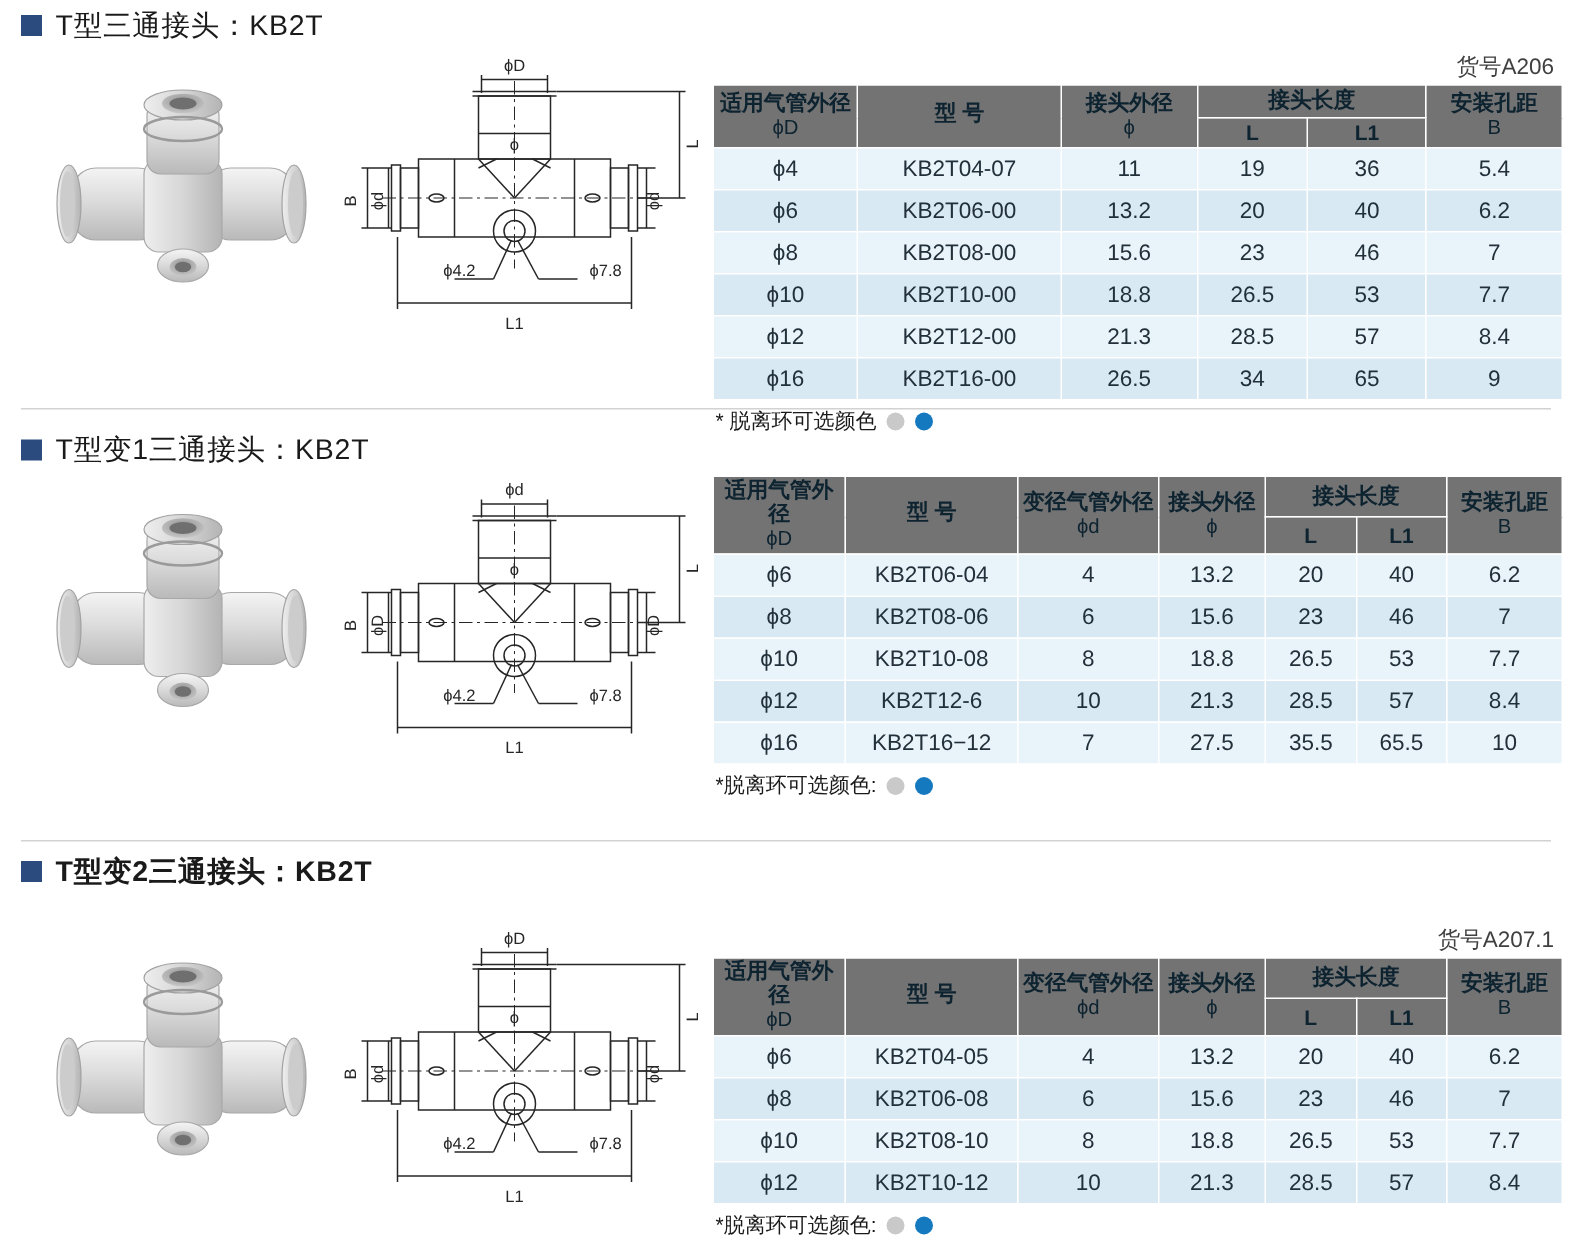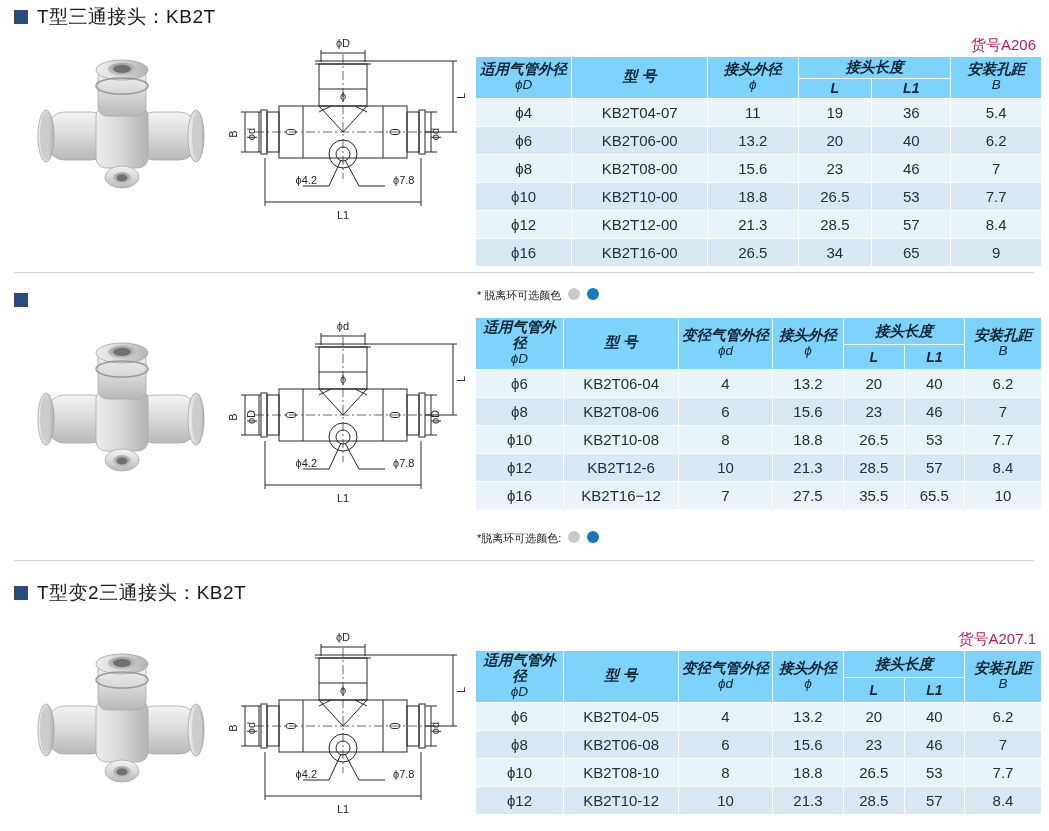--- a/index.html
+++ b/index.html
@@ -30,51 +30,50 @@
     width:1020px;height:1px;background:#d2d2d2;margin:0 auto;
   }
 
   
   .sec-body{position:relative;display:flex;align-items:flex-start;}
   .photo-col{width:225px;flex:0 0 225px;position:relative;}
   .draw-col{width:250px;flex:0 0 250px;position:relative;}
   .table-col{flex:1 1 auto;position:relative;padding-right:7px;}
 
   .partno{
-    text-align:right;font-size:15px;color:#be185d;
+    text-align:right;font-size:15px;color:#404040;
     padding-right:6px;height:22px;line-height:22px;white-space:nowrap;
   }
 
   
   table.spec{
     border-collapse:collapse;width:100%;table-layout:fixed;
     font-size:14px;color:#233;
   }
   table.spec th{
-    background:#7dd3fc;color:#0d2330;font-weight:bold;
+    background:#737373;color:#0d2330;font-weight:bold;
     border:1px solid #ffffff;
     padding:2px 2px;line-height:1.18;text-align:center;
     font-size:14.5px;
-    font-style:italic;
   }
   table.spec th.sub{font-weight:bold;font-size:14px;padding:1px 2px;}
   table.spec td{
     border:1px solid #ffffff;
     text-align:center;padding:3px 2px;font-size:15px;color:#22303a;
     height:21px;
   }
   table.spec tbody tr:nth-child(odd) td{background:#e9f3fa;}
   table.spec tbody tr:nth-child(even) td{background:#d9e9f4;}
   .th2{line-height:1.1;}
   .th2 .l1{display:block;}
   .th2 .l2{display:block;font-weight:normal;font-size:13.5px;}
 
   .footnote{
-    font-size:11px;color:#1a1a1a;margin-top:21px;
-    display:flex;gap:7px;padding-left:2px;
+    font-size:14px;color:#1a1a1a;margin-top:5px;
+    display:flex;align-items:center;gap:7px;padding-left:2px;
   }
   .dot{width:12px;height:12px;border-radius:50%;display:inline-block;}
   .dot.gray{background:#c9c9c9;}
   .dot.blue{background:#1579c0;}
 
   svg{display:block;}
 </style>
 </head>
 <body>
 
@@ -297,20 +296,21 @@
           <span class="dot blue"></span>
         </div>
       </div>
     </div>
     <div class="divider" style="position:absolute;top:272px;left:14px;"></div>
   </div>
 
   <div class="section" style="height:287px;">
     <div class="sec-title" style="padding-top:10px;">
       <span class="bullet"></span>
+      <span class="sec-title-text">T型变1三通接头：KB2T</span>
     </div>
 
     <div class="sec-body">
       <div class="photo-col">
         <svg width="225" height="185" viewBox="0 0 225 185">
           <use href="#none"></use>
           <defs>
             <linearGradient id="g2a" x1="0" y1="0" x2="0" y2="1">
               <stop offset="0" stop-color="#f4f4f4"></stop>
                 <stop offset="0.45" stop-color="#dcdcdc"></stop>
@@ -494,21 +494,21 @@
           <span>*脱离环可选颜色:</span>
           <span class="dot gray"></span>
           <span class="dot blue"></span>
         </div>
       </div>
     </div>
     <div class="divider" style="position:absolute;top:287px;left:14px;"></div>
   </div>
 
   <div class="section">
-    <div class="sec-title" style="padding-top:16px;">
+    <div class="sec-title" style="padding-top:4px;font-weight:bold;">
       <span class="bullet"></span>
       <span class="sec-title-text">T型变2三通接头：KB2T</span>
     </div>
 
     <div class="sec-body" style="margin-top:18px;">
       <div class="photo-col">
         <svg width="225" height="185" viewBox="0 0 225 185">
           <defs>
             <linearGradient id="g3a" x1="0" y1="0" x2="0" y2="1">
               <stop offset="0" stop-color="#f4f4f4"></stop>

